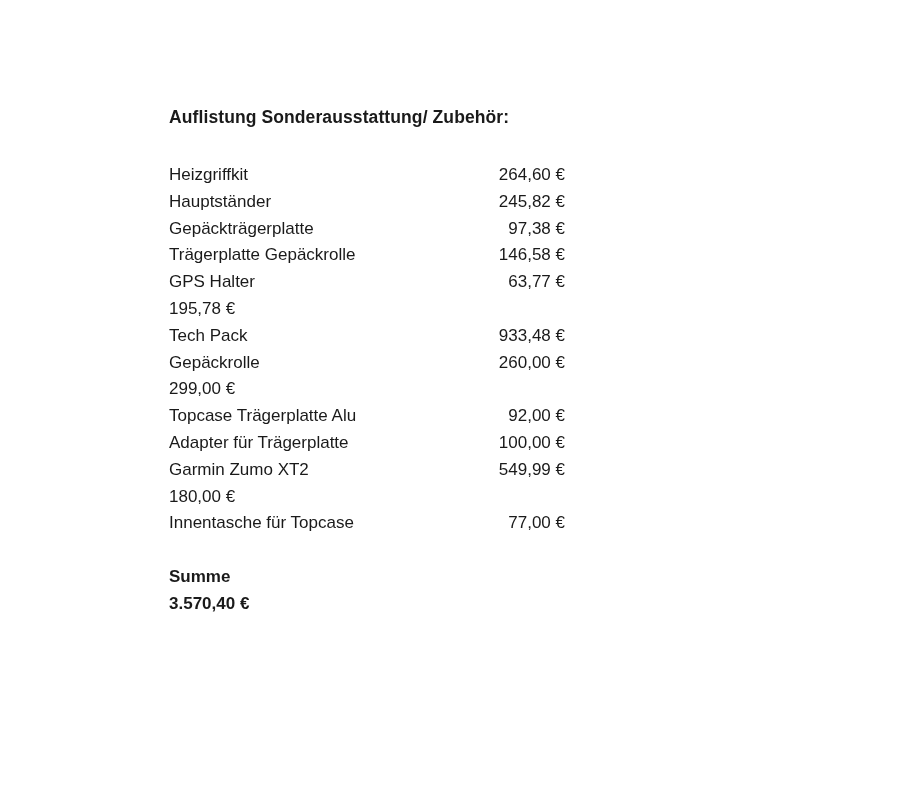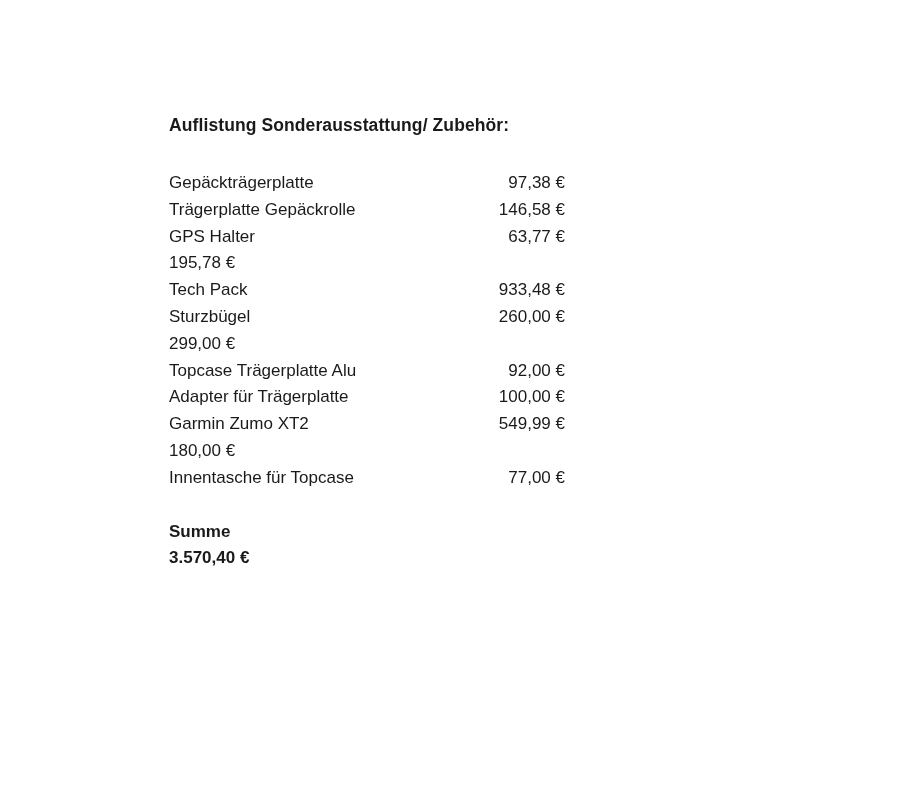--- a/index.html
+++ b/index.html
@@ -6,21 +6,21 @@
   html, body {
     width: 922px;
     height: 791px;
     background: #ffffff;
     font-family: "Liberation Sans", sans-serif;
     overflow: hidden;
   }
   .doc {
     position: absolute;
     left: 169px;
-    top: 115px;
+    top: 107px;
     width: 396px;
     color: #1a1a1a;
   }
   .doc-title {
     font-size: 17.5px;
     font-weight: 700;
     line-height: 21px;
     letter-spacing: 0.1px;
     margin-bottom: 34px;
     white-space: nowrap;
@@ -47,40 +47,48 @@
   }
 </style>
 </head>
 <body>
 
 <div class="doc">
   <div class="doc-title">Auflistung Sonderausstattung/ Zubehör:</div>
 
   <div class="rows">
     <div class="row">
+      <span class="label">Heizgriffkit</span>
+      <span class="price">264,60 €</span>
+    </div>
+    <div class="row">
+      <span class="label">Hauptständer</span>
+      <span class="price">245,82 €</span>
+    </div>
+    <div class="row">
       <span class="label">Gepäckträgerplatte</span>
       <span class="price">97,38 €</span>
     </div>
     <div class="row">
       <span class="label">Trägerplatte Gepäckrolle</span>
       <span class="price">146,58 €</span>
     </div>
     <div class="row">
       <span class="label">GPS Halter</span>
       <span class="price">63,77 €</span>
     </div>
     <div class="row">
       <span class="price">195,78 €</span>
     </div>
     <div class="row">
       <span class="label">Tech Pack</span>
       <span class="price">933,48 €</span>
     </div>
     <div class="row">
-      <span class="label">Sturzbügel</span>
+      <span class="label">Gepäckrolle</span>
       <span class="price">260,00 €</span>
     </div>
     <div class="row">
       <span class="price">299,00 €</span>
     </div>
     <div class="row">
       <span class="label">Topcase Trägerplatte Alu</span>
       <span class="price">92,00 €</span>
     </div>
     <div class="row">

